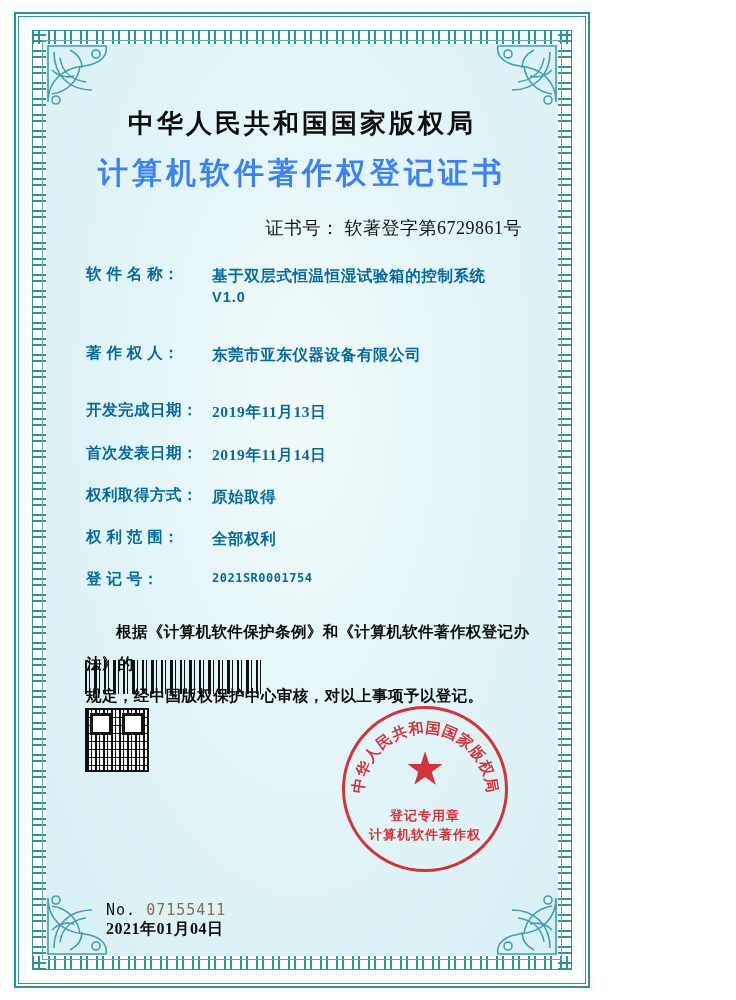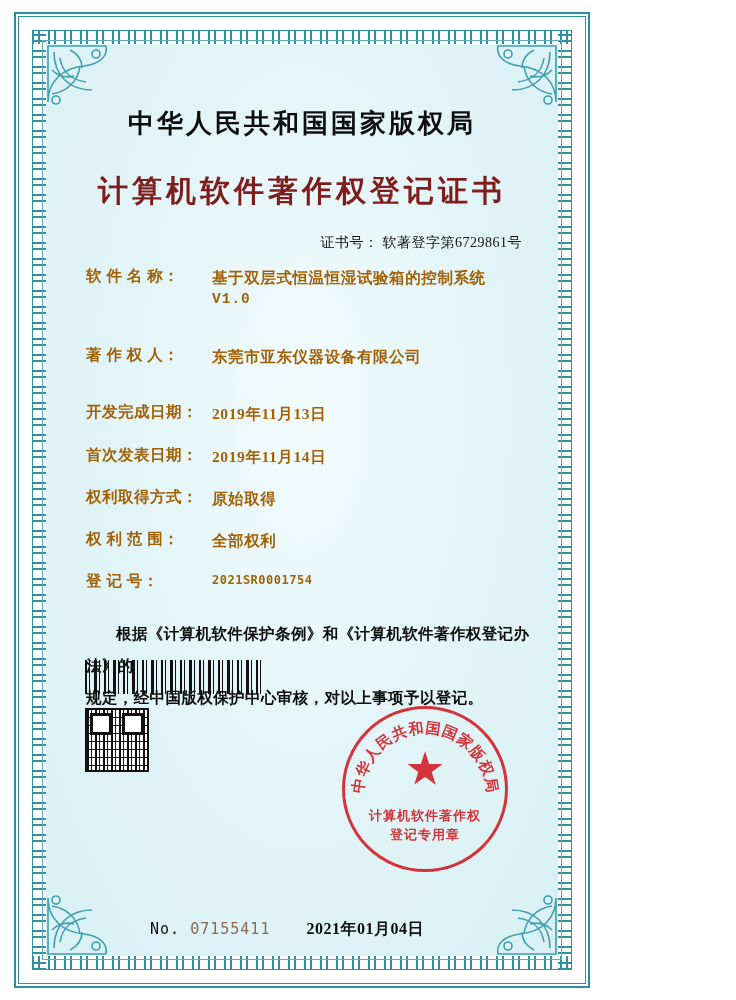--- a/index.html
+++ b/index.html
@@ -127,39 +127,39 @@
     letter-spacing: 3px;
     color: #0d0d0d;
     margin-top: 36px;
     font-family: "DejaVu Serif", "Liberation Serif", serif;
     font-weight: 600;
   }
   .doc-title {
     text-align: center;
     font-size: 30px;
     letter-spacing: 4px;
-    color: #7f1d1d;
-    margin-top: 30px;
+    color: #3b82f6;
+    margin-top: 12px;
     font-weight: 700;
     font-family: "DejaVu Serif", "Liberation Serif", serif;
   }
   .cert-no {
     text-align: right;
-    font-size: 14px;
+    font-size: 18px;
     color: #111;
     margin-top: 22px;
     padding-right: 22px;
     letter-spacing: 0.5px;
   }
 
   .fields {
-    margin-top: 14px;
+    margin-top: 24px;
     padding-left: 26px;
     font-size: 15.5px;
-    color: #a16207;
+    color: #0369a1;
   }
   .field-row {
     display: flex;
     align-items: flex-start;
     margin-bottom: 19px;
   }
   .field-label {
     width: 126px;
     flex: 0 0 126px;
     letter-spacing: 0.5px;
@@ -168,21 +168,21 @@
   }
   .field-value {
     flex: 1;
     font-weight: 600;
     letter-spacing: 0.6px;
     line-height: 1.5;
   }
   .field-value .line2 {
     display: block;
     letter-spacing: 1px;
-    font-family: Liberation Mono, monospace;
+    font-family: Liberation Sans, sans-serif;
     font-size: 14.5px;
   }
   .mono {
     font-family: "DejaVu Sans Mono", "Liberation Mono", monospace;
     font-size: 12px;
     letter-spacing: 0.5px;
   }
 
   .gap-top { margin-top: 34px; justify-content: space-between; }
 
@@ -282,24 +282,25 @@
     letter-spacing: 1px;
   }
 
   
   .footer {
     position: absolute;
     left: 70px;
     right: 70px;
     bottom: 60px;
     display: flex;
-    justify-content: center;
+    justify-content: flex-start;
     align-items: baseline;
     font-size: 16px;
     color: #0d0d0d;
+    flex-direction: column;
   }
   .footer-no {
     font-family: "DejaVu Sans Mono", "Liberation Mono", monospace;
     font-size: 15px;
     color: #8d6a55;
     letter-spacing: 1px;
   }
   .footer-no .lbl { color: #111; }
   .footer-date {
     font-weight: 600;
@@ -431,22 +432,22 @@
     <svg class="seal-arc" viewBox="0 0 160 160">
       <defs>
         <path id="arcpath" d="M 18 86 A 62 62 0 0 1 142 86" fill="none"></path>
       </defs>
       <text>
         <textPath href="#arcpath" startOffset="50%" text-anchor="middle">中华人民共和国国家版权局</textPath>
       </text>
     </svg>
     <div class="seal-star">★</div>
     <div class="seal-lines">
+      <div>登记专用章</div>
       <div>计算机软件著作权</div>
-      <div>登记专用章</div>
     </div>
   </div>
 
   <div class="footer">
     <div class="footer-no">
       <span class="lbl">No.</span>
       <span>07155411</span>
     </div>
     <div class="footer-date">2021年01月04日</div>
   </div>

